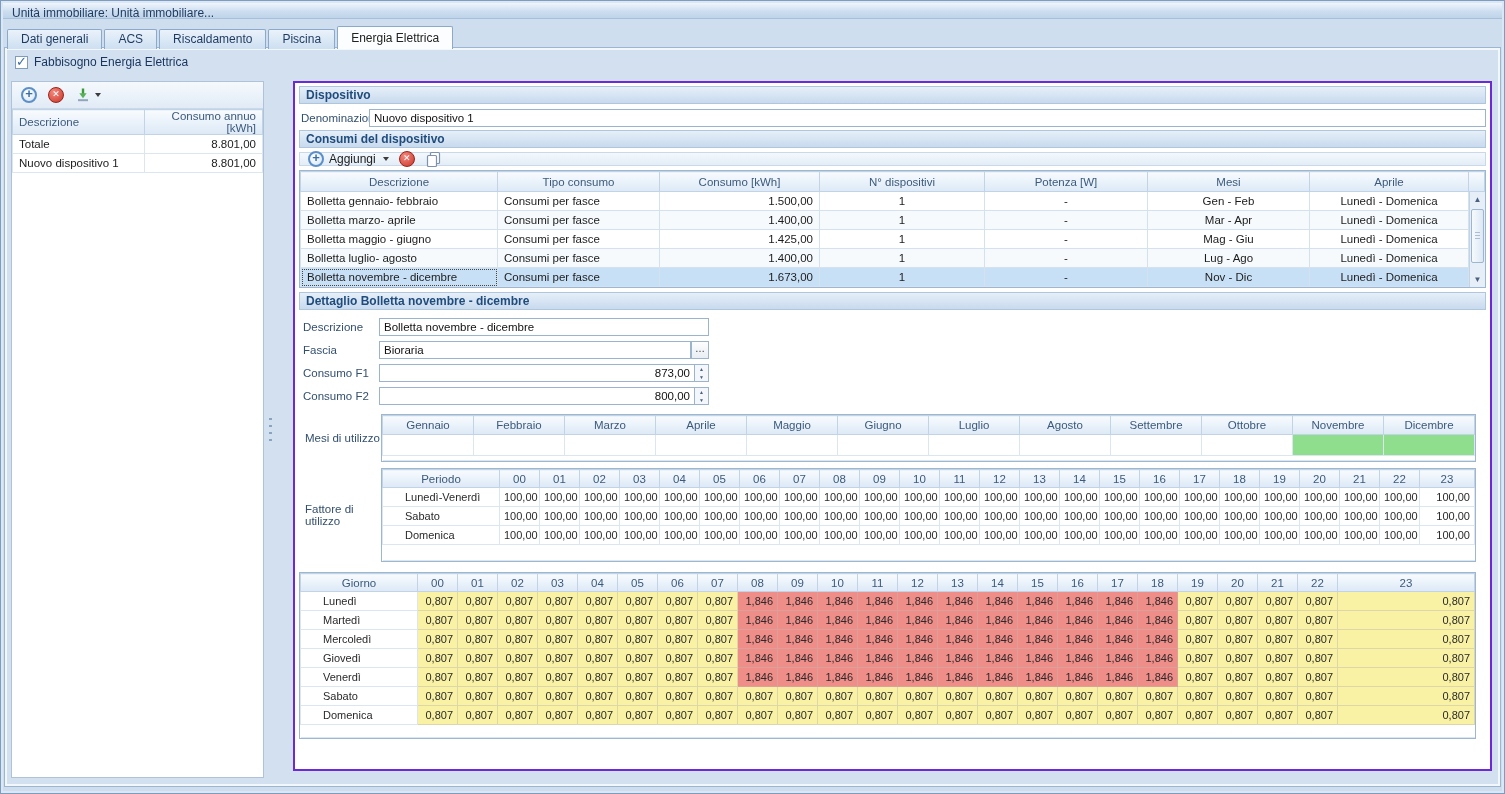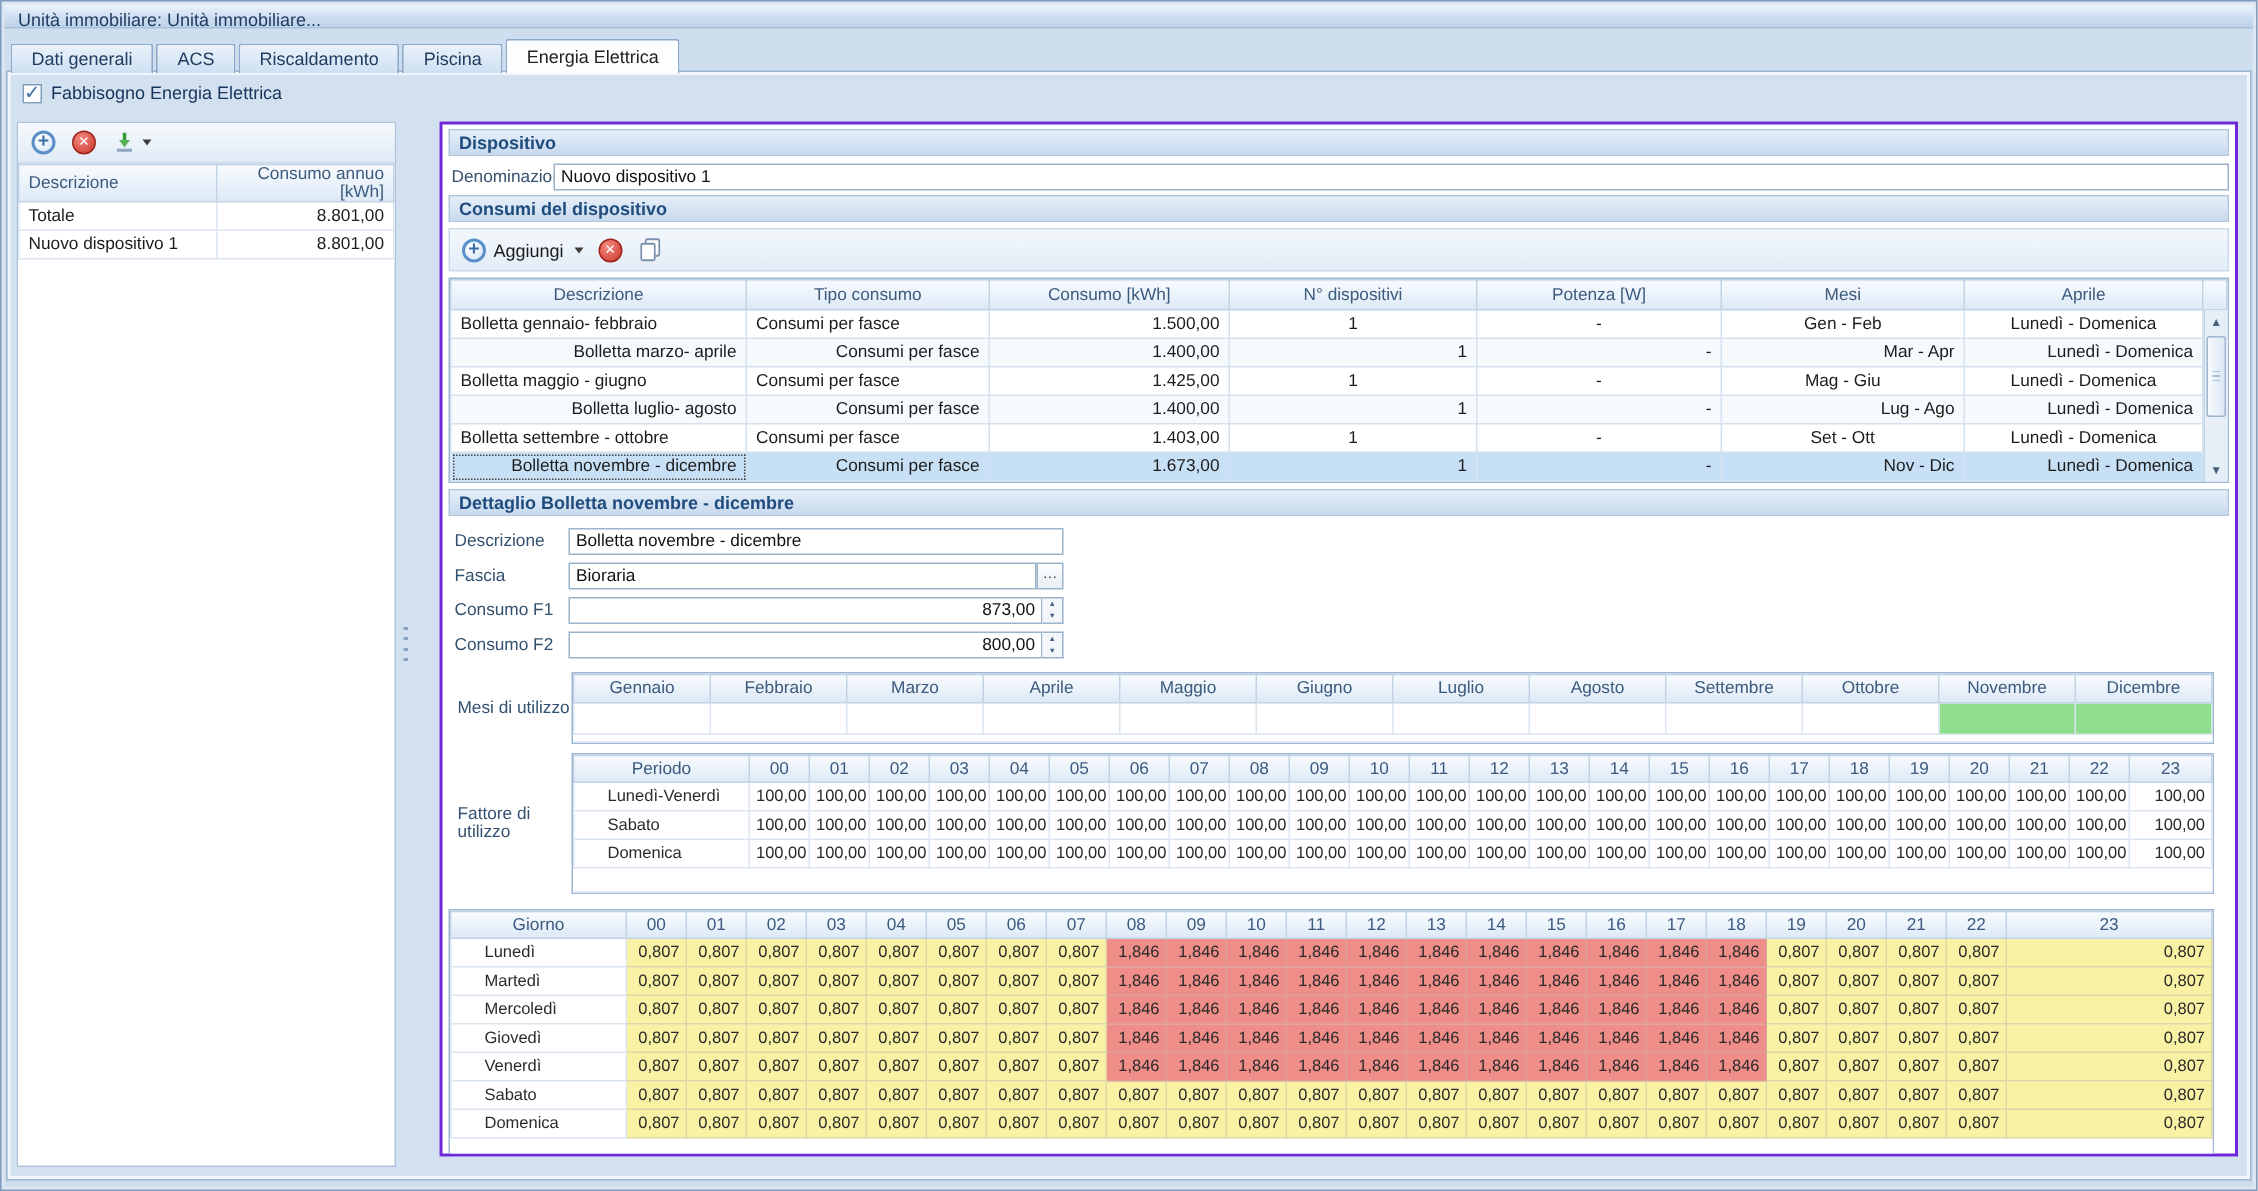--- a/index.html
+++ b/index.html
@@ -42,21 +42,21 @@
   .right-panel{position:absolute;left:270px;right:6px;top:31px;bottom:13px;background:#fff;
                border:2px solid #6d28d9;padding:0 4px;overflow:hidden;margin-left:16px;}
   .group-header{margin-top:3px;height:18px;line-height:17px;background:linear-gradient(#e6eff9,#c8daee);
                 border:1px solid #b0c6dd;font-size:12px;font-weight:bold;color:#1f4c7d;padding-left:6px;}
   .field-row{display:flex;align-items:center;margin-top:5px;}
   .field-row .flabel{font-size:11.5px;color:#33506e;}
   input.tb{height:18px;border:1px solid #9cb3cc;font-size:11.5px;padding:0 4px;color:#111;background:#fff;}
   .denom-label{width:70px;padding-left:2px;}
   .denom-input{flex:1;}
   
-  .rtoolbar{margin-top:4px;height:29px;display:flex;align-items:center;gap:10px;padding:0 8px;
+  .rtoolbar{margin-top:4px;height:14px;display:flex;align-items:center;gap:10px;padding:0 8px;
             background:linear-gradient(#f3f8fc,#e3edf7);border:1px solid #c9d9ea;}
   .btn-aggiungi{display:flex;align-items:center;gap:5px;font-size:12px;color:#1c1c1c;cursor:default;}
   
   .icon-add{width:16px;height:16px;border-radius:50%;border:2px solid #5b8fc9;
             background:radial-gradient(circle at 35% 30%,#ffffff,#d5e6f8);position:relative;}
   .icon-add::after{content:"+";position:absolute;left:0;top:-3px;width:12px;text-align:center;
             color:#3a6ea5;font-size:13px;font-weight:bold;}
   .icon-del{width:16px;height:16px;border-radius:50%;border:1px solid #9c2218;
             background:radial-gradient(circle at 35% 30%,#f4897e,#c9352a);position:relative;}
   .icon-del::after{content:"✕";position:absolute;left:0;top:1px;width:14px;text-align:center;
@@ -64,21 +64,21 @@
   .caret{width:0;height:0;border-left:3.5px solid transparent;border-right:3.5px solid transparent;
          border-top:4px solid #3c3c3c;margin-left:2px;}
   
   .consumi-wrap{position:relative;margin-top:4px;border:1px solid #9db6d2;}
   #consumi-table{width:100%;table-layout:fixed;}
   #consumi-table th{height:20px;}
   #consumi-table td{border-color:#d4e1ee;}
   #consumi-table td:nth-child(1),#consumi-table td:nth-child(2){text-align:left;}
   #consumi-table td:nth-child(3){text-align:right;}
   #consumi-table td:nth-child(n+4){text-align:center;}
-  #consumi-table tr.alt td{background:#f6fafd;text-align:right;}
+  #consumi-table tr.alt td{background:#f6fafd;}
   #consumi-table tr.selected td{background:var(--row-selected);}
   #consumi-table td.focus-cell{outline:1px dotted #444;outline-offset:-2px;}
   .vscroll{position:absolute;top:21px;right:0;bottom:0;width:16px;background:#e6eef8;border-left:1px solid #c2d3e5;
            display:flex;flex-direction:column;}
   .vs-btn{height:15px;text-align:center;font-size:8px;color:#49607f;line-height:15px;}
   .vs-thumb{height:54px;margin:2px 1px;background:linear-gradient(90deg,#f6fafd,#dce8f4);
             border:1px solid #9eb4cf;border-radius:2px;position:relative;}
   .vs-thumb::after{content:"";position:absolute;left:3px;right:3px;top:calc(50% - 4px);height:8px;
             background:repeating-linear-gradient(#a9bdd3 0 1px,transparent 1px 3px);}
   .vs-track{flex:1;}
@@ -251,30 +251,20 @@
               <tr class="alt ">
                 <td>Bolletta luglio- agosto</td>
                 <td>Consumi per fasce</td>
                 <td>1.400,00</td>
                 <td>1</td>
                 <td>-</td>
                 <td>Lug - Ago</td>
                 <td>Lunedì - Domenica</td>
                 <td></td>
               </tr>
-              <tr>
-                <td>Bolletta settembre - ottobre</td>
-                <td>Consumi per fasce</td>
-                <td>1.403,00</td>
-                <td>1</td>
-                <td>-</td>
-                <td>Set - Ott</td>
-                <td>Lunedì - Domenica</td>
-                <td></td>
-              </tr>
               <tr class="alt selected">
                 <td class="focus-cell">Bolletta novembre - dicembre</td>
                 <td>Consumi per fasce</td>
                 <td>1.673,00</td>
                 <td>1</td>
                 <td>-</td>
                 <td>Nov - Dic</td>
                 <td>Lunedì - Domenica</td>
                 <td></td>
               </tr>

